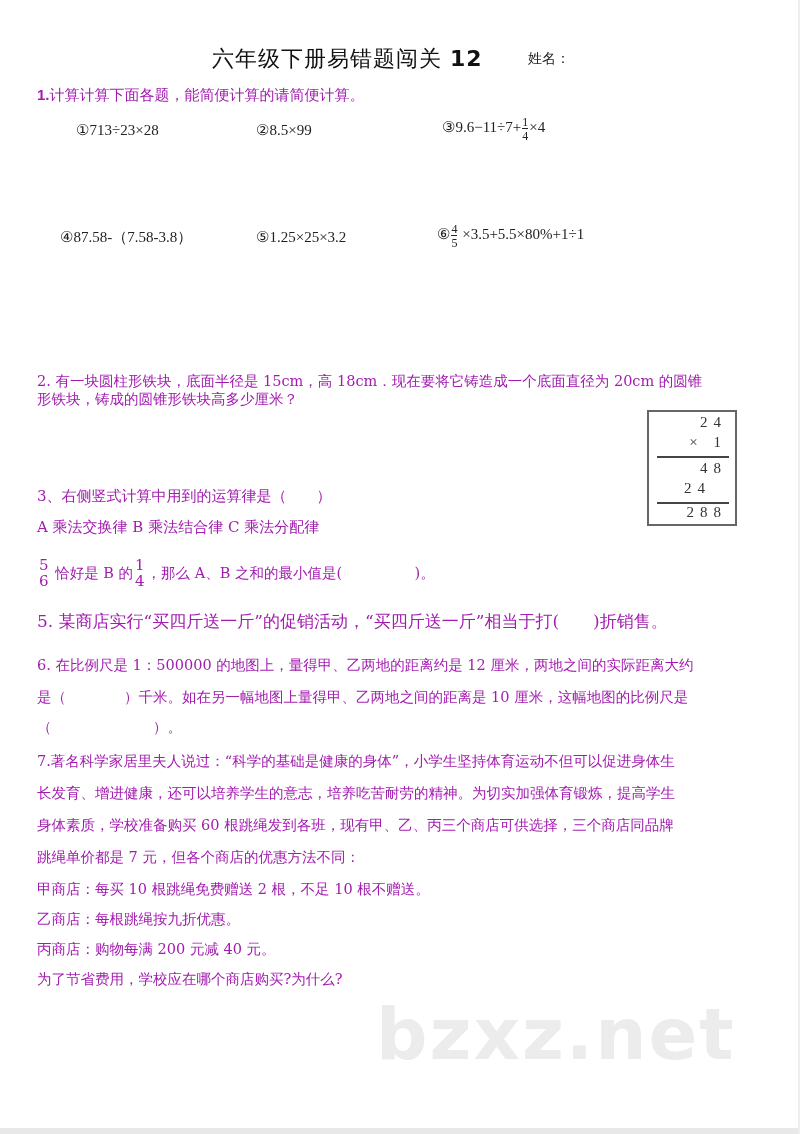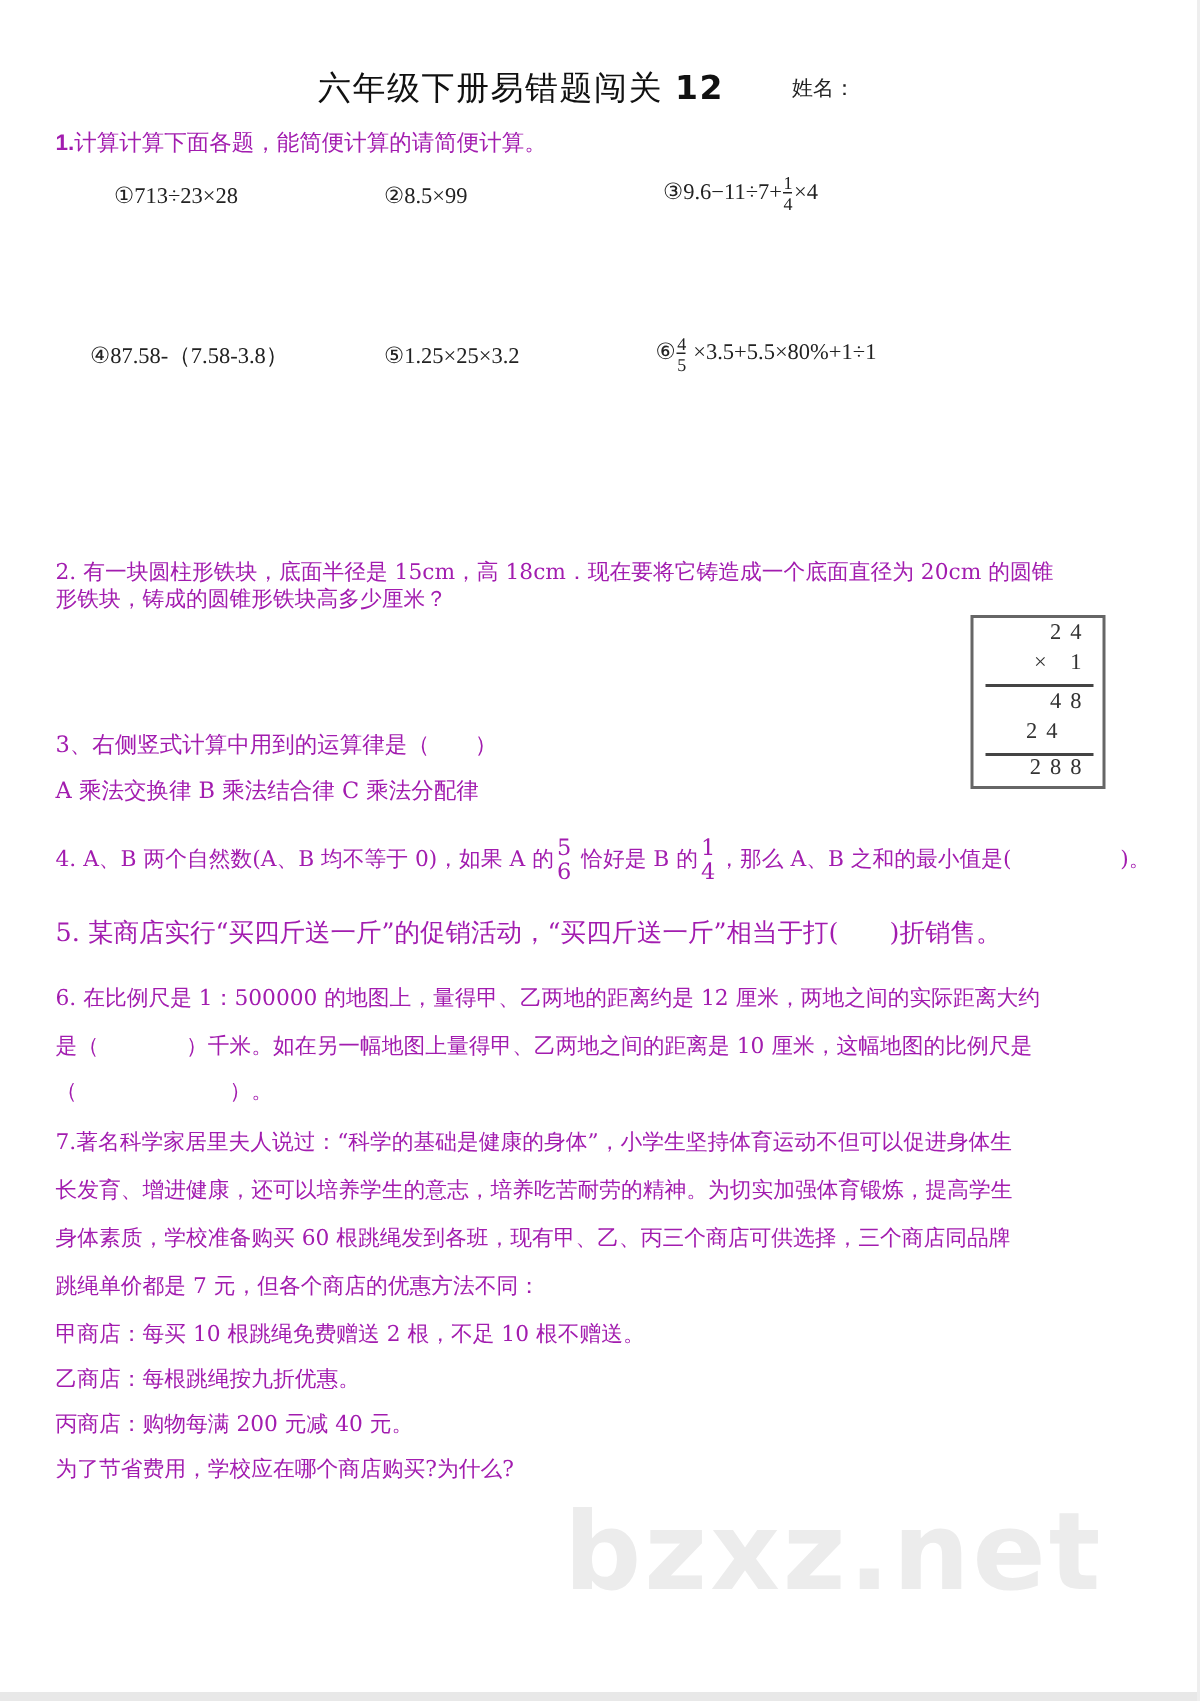--- a/index.html
+++ b/index.html
@@ -82,21 +82,21 @@
   <div class="row" style="top:2px;">24</div>
   <div class="row" style="top:22px;">× 1</div>
   <div class="line" style="top:44px;"></div>
   <div class="row" style="top:48px;">48</div>
   <div class="row" style="top:68px; right:24px;">24</div>
   <div class="line" style="top:90px;"></div>
   <div class="row" style="top:92px;">288</div>
 </div>
 
 <div class="abs p" style="left:37px; top:558px; font-size:14.5px;">
-  <span>4. A、B 两个自然数(A、B 均不等于 0)，如果 A 的</span><span class="bigfrac"><span>5</span><span>6</span></span><span> 恰好是 B 的</span><span class="bigfrac"><span>1</span><span>4</span></span><span>，那么 A、B 之和的最小值是(　　　　　)。</span>
+  <span class="bigfrac"><span>5</span><span>6</span></span><span> 恰好是 B 的</span><span class="bigfrac"><span>1</span><span>4</span></span><span>，那么 A、B 之和的最小值是(　　　　　)。</span>
 </div>
 
 <div class="abs p" style="left:37px; top:610px; font-size:17px;">5. 某商店实行“买四斤送一斤”的促销活动，“买四斤送一斤”相当于打(　　)折销售。</div>
 
 <div class="abs p" style="left:37px; top:656px; font-size:14.5px;">6. 在比例尺是 1：500000 的地图上，量得甲、乙两地的距离约是 12 厘米，两地之间的实际距离大约</div>
 <div class="abs p" style="left:37px; top:688px; font-size:14.5px;text-align:right;">是（　　　　）千米。如在另一幅地图上量得甲、乙两地之间的距离是 10 厘米，这幅地图的比例尺是</div>
 <div class="abs p" style="left:37px; top:718px; font-size:14.5px;">（　　　　　　　）。</div>
 
 <div class="abs p" style="left:37px; top:752px; font-size:14.5px;">7.著名科学家居里夫人说过：“科学的基础是健康的身体”，小学生坚持体育运动不但可以促进身体生</div>
 <div class="abs p" style="left:37px; top:784px; font-size:14.5px;">长发育、增进健康，还可以培养学生的意志，培养吃苦耐劳的精神。为切实加强体育锻炼，提高学生</div>

